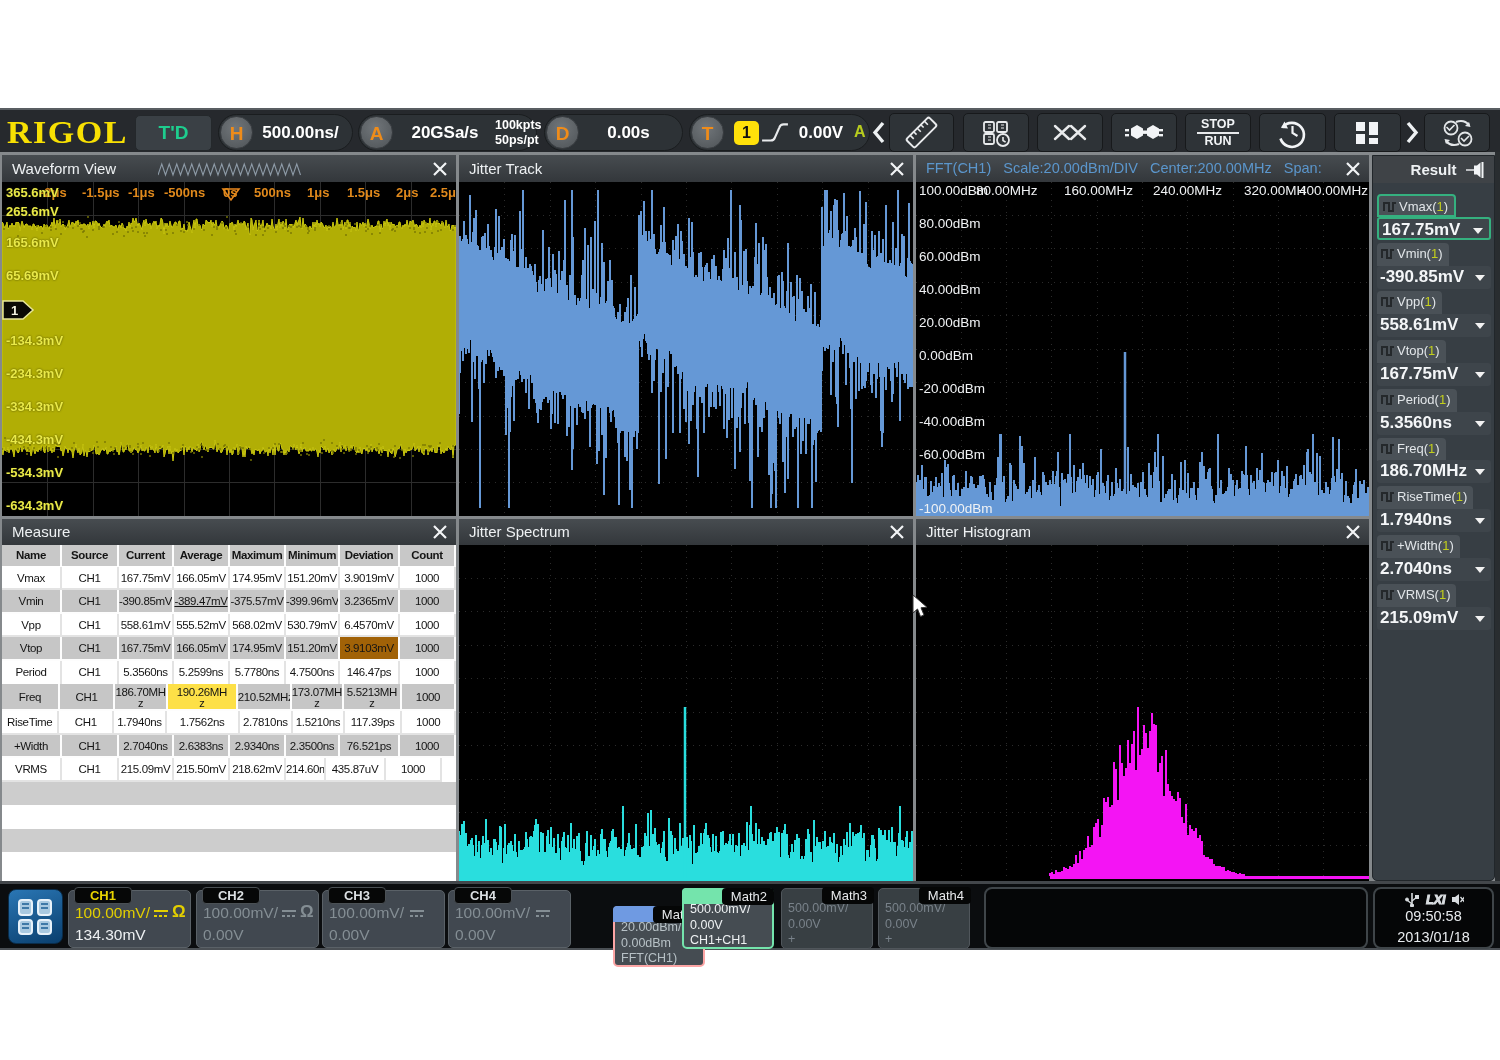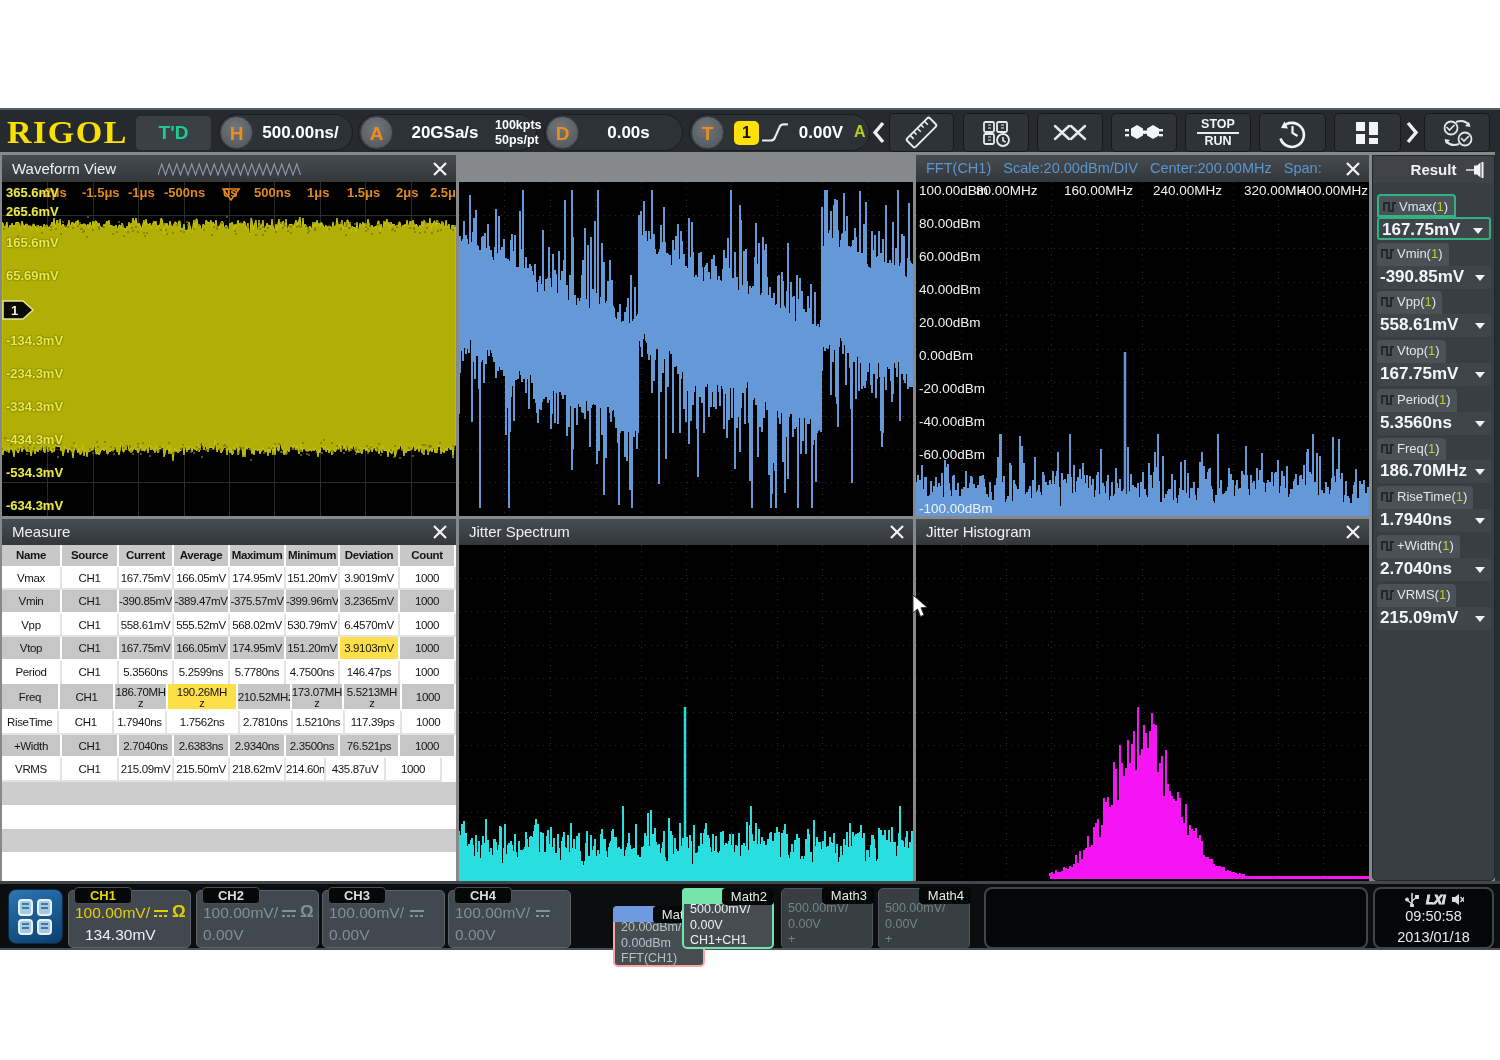--- a/index.html
+++ b/index.html
@@ -197,20 +197,26 @@
         <span class="abs" style="left:0;top:316px;">-634.3mV</span>
       </div>
       <svg class="abs" style="left:0;top:117px;" width="34" height="22" viewBox="0 0 34 22">
           <path d="M1 2h20l10 9l-10 9H1z" fill="#0a0a04" stroke="#e6e69a" stroke-width="1.5"></path>
           <text x="9" y="16" fill="#f2f2e0" font-size="13" font-weight="bold" font-family="Liberation Sans">1</text>
         </svg>
     </div>
   </div>
 
   <div class="panel" style="left:459px;top:47px;width:454px;height:361px;">
+    <div class="tbarp">
+        <span class="t">Jitter Track</span>
+      <svg class="xclose" viewBox="0 0 16 16">
+          <path d="M2 2L14 14M14 2L2 14" stroke="#f2f4f6" stroke-width="2.2"></path>
+        </svg>
+    </div>
     <div class="graph">
       <svg class="abs" width="454" height="334" viewBox="0 0 454 334">
         <g stroke="#2b2b2b" stroke-width="1" stroke-dasharray="1 5">
           <path d="M45.5 0V334M91.5 0V334M136.5 0V334M182.5 0V334M227.5 0V334M272.5 0V334M318.5 0V334M363.5 0V334M409.5 0V334"></path>
           <path d="M0 33.5H454M0 66.5H454M0 100.5H454M0 133.5H454M0 167.5H454M0 200.5H454M0 234.5H454M0 267.5H454M0 300.5H454"></path>
         </g>
         <path d="M0 64V232M1 54V191M2 70V165M3 59V169M4 57V179M5 39V166M6 60V160M7 53V172M8 57V167M9 62V160M10 64V171M11 13V149M12 60V158M13 62V240M14 50V180M15 36V165M16 50V197M17 28V160M18 63V174M19 64V159M20 69V207M21 68V326M22 68V180M23 55V178M24 54V164M25 71V201M26 51V173M27 66V182M28 67V168M29 42V162M30 64V174M31 75V168M32 68V168M33 75V171M34 78V175M35 78V180M36 65V174M37 27V196M38 72V184M39 71V189M40 34V185M41 68V181M42 79V188M43 65V175M44 71V188M45 57V194M46 85V180M47 76V253M48 85V189M49 77V226M50 83V326M51 79V250M52 58V215M53 52V204M54 69V195M55 89V239M56 53V184M57 85V198M58 97V184M59 85V197M60 89V189M61 29V186M62 67V193M63 97V200M64 8V195M65 100V197M66 86V194M67 75V211M68 90V197M69 86V185M70 96V227M71 82V193M72 84V188M73 89V201M74 93V195M75 99V217M76 82V198M77 100V221M78 110V231M79 110V241M80 98V227M81 94V214M82 102V228M83 110V220M84 48V210M85 111V217M86 109V208M87 97V215M88 111V211M89 96V221M90 65V218M91 96V216M92 105V247M93 105V232M94 72V209M95 108V196M96 88V241M97 92V211M98 111V204M99 113V242M100 69V203M101 102V210M102 98V204M103 89V213M104 111V217M105 78V208M106 18V213M107 116V213M108 103V254M109 130V231M110 118V245M111 93V222M112 112V224M113 8V288M114 55V267M115 123V221M116 113V226M117 123V216M118 125V243M119 116V222M120 119V222M121 120V225M122 116V223M123 93V230M124 78V231M125 124V222M126 46V237M127 133V216M128 117V219M129 63V229M130 128V223M131 126V265M132 55V226M133 114V223M134 107V222M135 114V220M136 39V223M137 124V212M138 111V282M139 8V257M140 123V269M141 122V226M142 115V223M143 61V253M144 105V243M145 80V313M146 124V231M147 121V276M148 119V225M149 99V223M150 126V225M151 78V231M152 119V240M153 98V229M154 124V227M155 126V228M156 135V235M157 146V246M158 137V236M159 130V261M160 143V323M161 122V251M162 148V249M163 140V248M164 139V249M165 150V241M166 130V275M167 147V246M168 125V279M169 116V250M170 141V246M171 155V308M172 93V259M173 151V326M174 139V242M175 137V255M176 105V237M177 134V249M178 135V267M179 132V251M180 33V159M181 56V150M182 29V165M183 58V175M184 53V157M185 19V149M186 59V152M187 49V159M188 59V161M189 63V172M190 49V178M191 57V173M192 62V173M193 8V211M194 69V185M195 52V199M196 67V178M197 76V167M198 72V166M199 73V167M200 70V302M201 67V202M202 43V210M203 65V169M204 60V191M205 25V165M206 60V177M207 71V277M208 71V170M209 72V205M210 79V169M211 73V169M212 83V172M213 84V172M214 58V251M215 74V181M216 68V185M217 54V184M218 80V179M219 42V192M220 77V190M221 88V251M222 49V197M223 59V189M224 89V190M225 72V227M226 84V194M227 84V240M228 86V209M229 93V190M230 36V262M231 75V191M232 88V239M233 40V197M234 70V223M235 104V210M236 95V204M237 93V204M238 95V247M239 95V295M240 71V202M241 87V215M242 70V205M243 85V221M244 99V198M245 100V251M246 85V195M247 83V205M248 81V202M249 95V192M250 90V235M251 97V199M252 102V225M253 77V210M254 95V195M255 73V225M256 97V219M257 84V227M258 98V191M259 105V203M260 94V210M261 98V224M262 101V204M263 99V200M264 87V207M265 68V247M266 107V212M267 76V204M268 113V256M269 56V197M270 93V238M271 86V201M272 8V206M273 112V236M274 96V194M275 99V206M276 70V287M277 121V209M278 95V246M279 112V210M280 108V235M281 23V270M282 38V226M283 103V211M284 112V211M285 69V208M286 103V242M287 67V206M288 99V200M289 112V199M290 112V241M291 104V299M292 106V208M293 107V326M294 104V218M295 110V204M296 75V216M297 41V223M298 82V207M299 116V275M300 61V218M301 115V245M302 113V211M303 111V250M304 55V228M305 68V236M306 81V220M307 62V218M308 95V228M309 118V224M310 113V293M311 105V222M312 123V326M313 116V312M314 117V224M315 111V281M316 123V289M317 133V326M318 122V227M319 94V229M320 93V236M321 126V242M322 130V222M323 90V231M324 99V280M325 124V236M326 126V311M327 126V240M328 109V255M329 61V297M330 131V235M331 137V232M332 100V229M333 136V232M334 115V255M335 114V235M336 139V247M337 140V245M338 93V241M339 136V326M340 117V236M341 96V234M342 128V272M343 109V229M344 128V259M345 127V234M346 135V236M347 130V272M348 142V241M349 114V242M350 132V242M351 126V236M352 102V237M353 145V326M354 142V263M355 149V258M356 110V243M357 144V300M358 147V251M359 142V249M360 145V248M361 150V242M362 138V250M363 25V189M364 64V156M365 66V165M366 8V169M367 49V166M368 8V154M369 55V167M370 51V163M371 48V162M372 29V213M373 66V171M374 56V180M375 23V164M376 17V168M377 21V215M378 18V222M379 48V245M380 65V165M381 65V156M382 58V155M383 52V159M384 51V172M385 11V161M386 69V163M387 49V203M388 34V165M389 74V171M390 64V168M391 80V186M392 65V227M393 64V301M394 58V174M395 78V180M396 46V175M397 55V217M398 81V175M399 70V174M400 78V209M401 9V179M402 78V181M403 71V207M404 80V180M405 42V204M406 78V206M407 20V199M408 82V183M409 91V190M410 85V181M411 91V177M412 86V203M413 49V211M414 81V185M415 68V192M416 53V174M417 75V216M418 82V197M419 74V181M420 49V177M421 81V195M422 71V249M423 81V265M424 57V251M425 81V195M426 80V193M427 23V208M428 93V185M429 81V182M430 85V187M431 78V181M432 81V199M433 84V220M434 40V212M435 85V180M436 83V181M437 66V186M438 75V195M439 8V168M440 84V180M441 86V239M442 81V185M443 52V192M444 67V191M445 54V198M446 94V201M447 96V192M448 95V192M449 76V207M450 21V190M451 79V205M452 81V193M453 82V205" stroke="#6598d6" stroke-width="1.3" fill="none" shape-rendering="crispEdges"></path>
       </svg>
     </div>
   </div>
@@ -301,21 +307,21 @@
           <div style="width:60px;background:#c6c6c6;border-right:2px solid #fdfdfd;border-bottom:2px solid #fdfdfd;">
             <div style="line-height:23.5px;">Vmin</div>
           </div>
           <div style="width:57px;background:#c6c6c6;border-right:2px solid #fdfdfd;border-bottom:2px solid #fdfdfd;">
             <div style="line-height:23.5px;">CH1</div>
           </div>
           <div style="width:55px;background:#c6c6c6;border-right:2px solid #fdfdfd;border-bottom:2px solid #fdfdfd;">
             <div style="line-height:23.5px;">-390.85mV</div>
           </div>
           <div style="width:56px;background:#c6c6c6;border-right:2px solid #fdfdfd;border-bottom:2px solid #fdfdfd;">
-            <div style="line-height:23.5px;">-389.47mV</div>
+            <div style="line-height:23.5px;text-decoration:underline;">-389.47mV</div>
           </div>
           <div style="width:56px;background:#c6c6c6;border-right:2px solid #fdfdfd;border-bottom:2px solid #fdfdfd;">
             <div style="line-height:23.5px;">-375.57mV</div>
           </div>
           <div style="width:54px;background:#c6c6c6;border-right:2px solid #fdfdfd;border-bottom:2px solid #fdfdfd;">
             <div style="line-height:23.5px;">-399.96mV</div>
           </div>
           <div style="width:60px;background:#c6c6c6;border-right:2px solid #fdfdfd;border-bottom:2px solid #fdfdfd;">
             <div style="line-height:23.5px;">3.2365mV</div>
           </div>
@@ -361,21 +367,21 @@
           </div>
           <div style="width:56px;background:#c6c6c6;border-right:2px solid #fdfdfd;border-bottom:2px solid #fdfdfd;">
             <div style="line-height:23.5px;">166.05mV</div>
           </div>
           <div style="width:56px;background:#c6c6c6;border-right:2px solid #fdfdfd;border-bottom:2px solid #fdfdfd;">
             <div style="line-height:23.5px;">174.95mV</div>
           </div>
           <div style="width:54px;background:#c6c6c6;border-right:2px solid #fdfdfd;border-bottom:2px solid #fdfdfd;">
             <div style="line-height:23.5px;">151.20mV</div>
           </div>
-          <div style="width:60px;background:#fde047;border-right:2px solid #fdfdfd;border-bottom:2px solid #fdfdfd;">
+          <div style="width:60px;background:#a16207;border-right:2px solid #fdfdfd;border-bottom:2px solid #fdfdfd;">
             <div style="line-height:23.5px;">3.9103mV</div>
           </div>
           <div style="width:56px;background:#c6c6c6;border-right:2px solid #fdfdfd;border-bottom:2px solid #fdfdfd;">
             <div style="line-height:23.5px;">1000</div>
           </div>
         </div>
         <div class="mrow" style="top:115.5px;height:34px;">
           <div style="width:60px;background:#fff;border-right:2px solid #e3e3e3;border-bottom:2px solid #e3e3e3;">
             <div style="line-height:23.5px;">Period</div>
           </div>
@@ -622,21 +628,21 @@
         </svg>
     </div>
     <div class="chbox" style="left:68px;">
       <div class="chtab" style="color:#e8d400;">CH1</div>
       <div class="abs" style="left:6px;top:13px;color:#e3cf00;font-size:15.5px;white-space:nowrap;">100.00mV/</div>
       <svg class="abs" style="left:84px;top:17px;" width="18" height="12" viewBox="0 0 18 12">
           <path d="M1 3h14" stroke="#e3cf00" stroke-width="2"></path>
           <path d="M1 8h3M6 8h3M11 8h3" stroke="#e3cf00" stroke-width="2"></path>
         </svg>
       <div class="abs" style="left:103px;top:11px;color:#e3cf00;font-size:17px;font-weight:bold;">Ω</div>
-      <div class="abs" style="left:16px;top:35px;color:#eef1f3;font-size:15.5px;text-align:center;">134.30mV</div>
+      <div class="abs" style="left:6px;top:35px;color:#eef1f3;font-size:15.5px;text-align:center;">134.30mV</div>
     </div>
     <div class="chbox" style="left:196px;">
       <div class="chtab" style="color:#dbdfe2;">CH2</div>
       <div class="abs" style="left:6px;top:13px;color:#848e94;font-size:15.5px;white-space:nowrap;">100.00mV/</div>
       <svg class="abs" style="left:84px;top:17px;" width="18" height="12" viewBox="0 0 18 12">
           <path d="M1 3h14" stroke="#848e94" stroke-width="2"></path>
           <path d="M1 8h3M6 8h3M11 8h3" stroke="#848e94" stroke-width="2"></path>
         </svg>
       <div class="abs" style="left:103px;top:11px;color:#848e94;font-size:17px;font-weight:bold;">Ω</div>
       <div class="abs" style="left:6px;top:35px;color:#848e94;font-size:15.5px;">0.00V</div>

